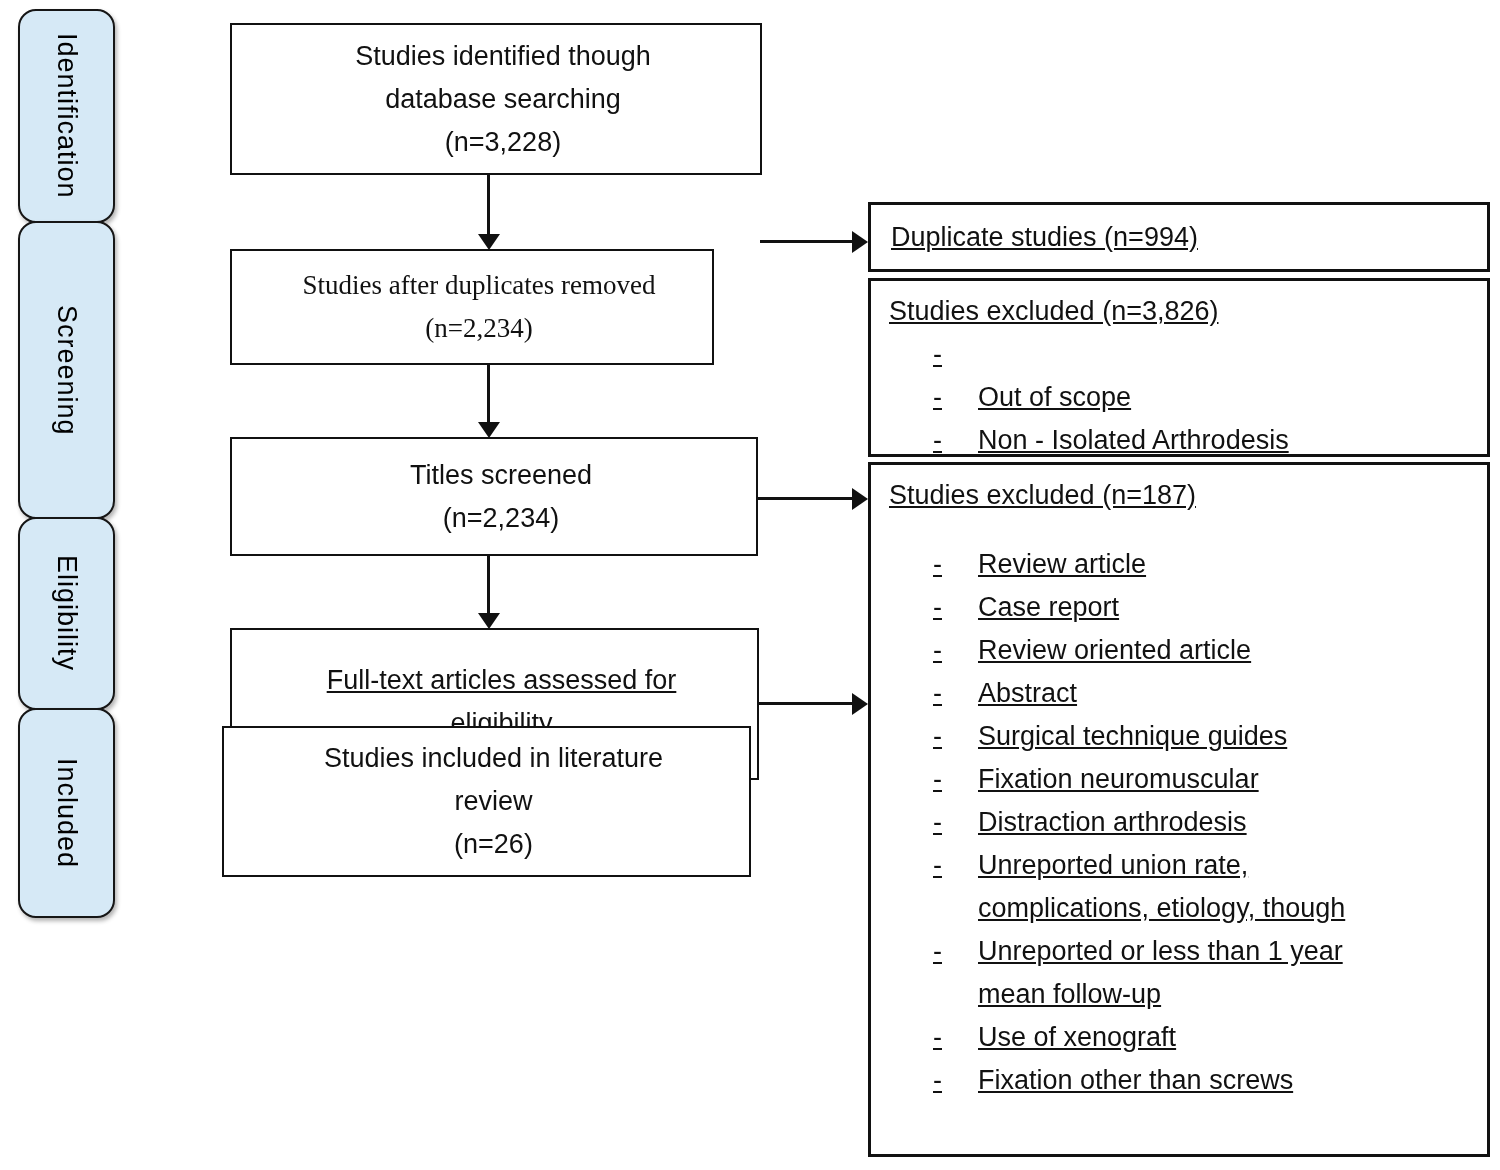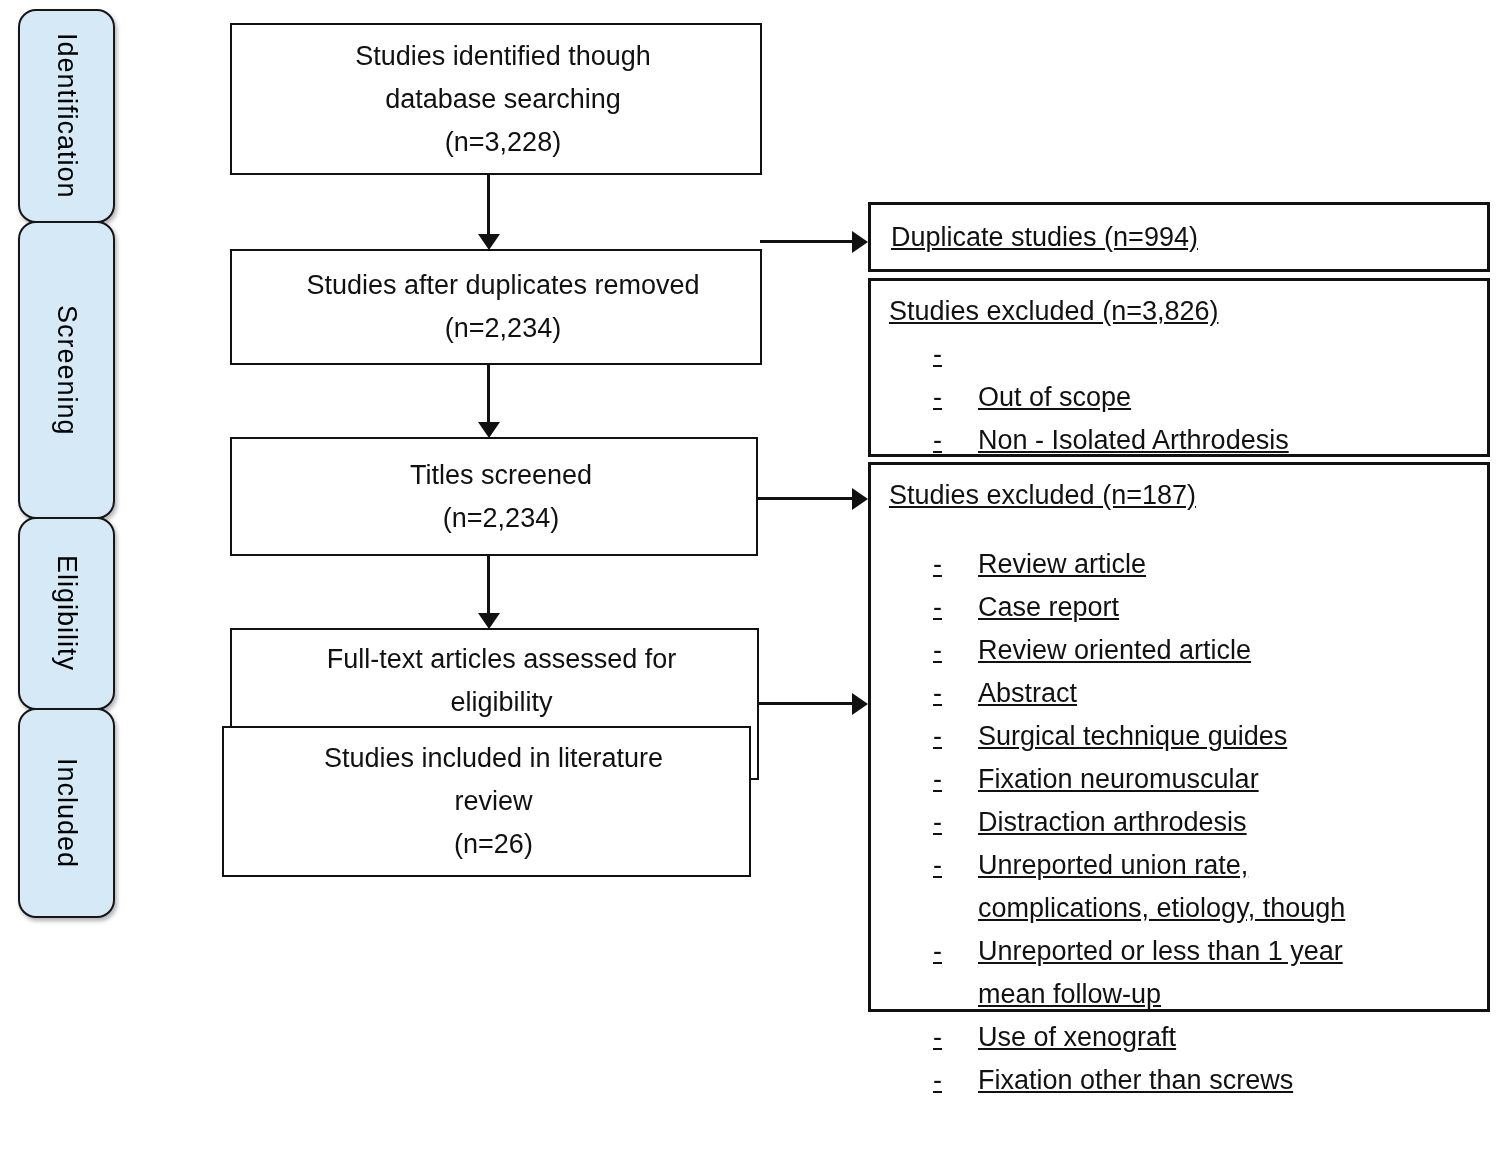--- a/index.html
+++ b/index.html
@@ -26,34 +26,34 @@
   .stage-4 { top:708px; height:210px; }
 
   
   .fbox {
     position:absolute; background:#ffffff; border:2px solid #111;
     box-sizing:border-box; display:flex; align-items:center; justify-content:center;
     text-align:center; font-size:27px; line-height:43px;padding-left:14px;
   }
   .fbox span { white-space:pre-line; }
   .box-identified   { left:230px; top:23px;  width:532px; height:152px; }
-  .box-deduplicated { left:230px; top:249px; width:532px; height:116px; }
+  .box-deduplicated { left:230px; top:249px; width:484px; height:116px;font-family:Liberation Serif, serif; }
   .box-titles       { left:230px; top:437px; width:528px; height:119px; }
   .box-fulltext     { left:230px; top:628px; width:529px; height:152px; align-items:flex-start; z-index:1; }
-  .box-fulltext span { margin-top:8px; }
+  .box-fulltext span { margin-top:29px;text-decoration:underline; }
   .box-included     { left:222px; top:726px; width:529px; height:151px; z-index:2; }
 
   
   .rbox {
     position:absolute; left:868px; width:622px; background:#ffffff;
     border:3px solid #111; box-sizing:border-box; font-size:27px;text-decoration:underline;
   }
   .box-duplicates { top:202px; height:70px; display:flex; align-items:center; padding-left:20px; }
   .box-exc-screening   { top:278px; height:179px; padding:8px 18px 0 18px; }
-  .box-exc-eligibility { top:462px; height:550px; padding:8px 18px 0 18px; }
+  .box-exc-eligibility { top:462px; height:695px; padding:8px 18px 0 18px; }
   .rbox .rhead { display:block; line-height:44px; }
   .bullet-list { }
   .box-exc-eligibility .bullet-list { margin-top:26px; }
   .bullet-row { display:flex; padding-left:44px; line-height:43px; }
   .bullet-row .dash { width:45px; flex:none; }
   .bullet-row .bullet-text { flex:1; white-space:pre-line; }
 
   
   .varrow { position:absolute; width:3px; background:#111; }
   .varrow::after {

